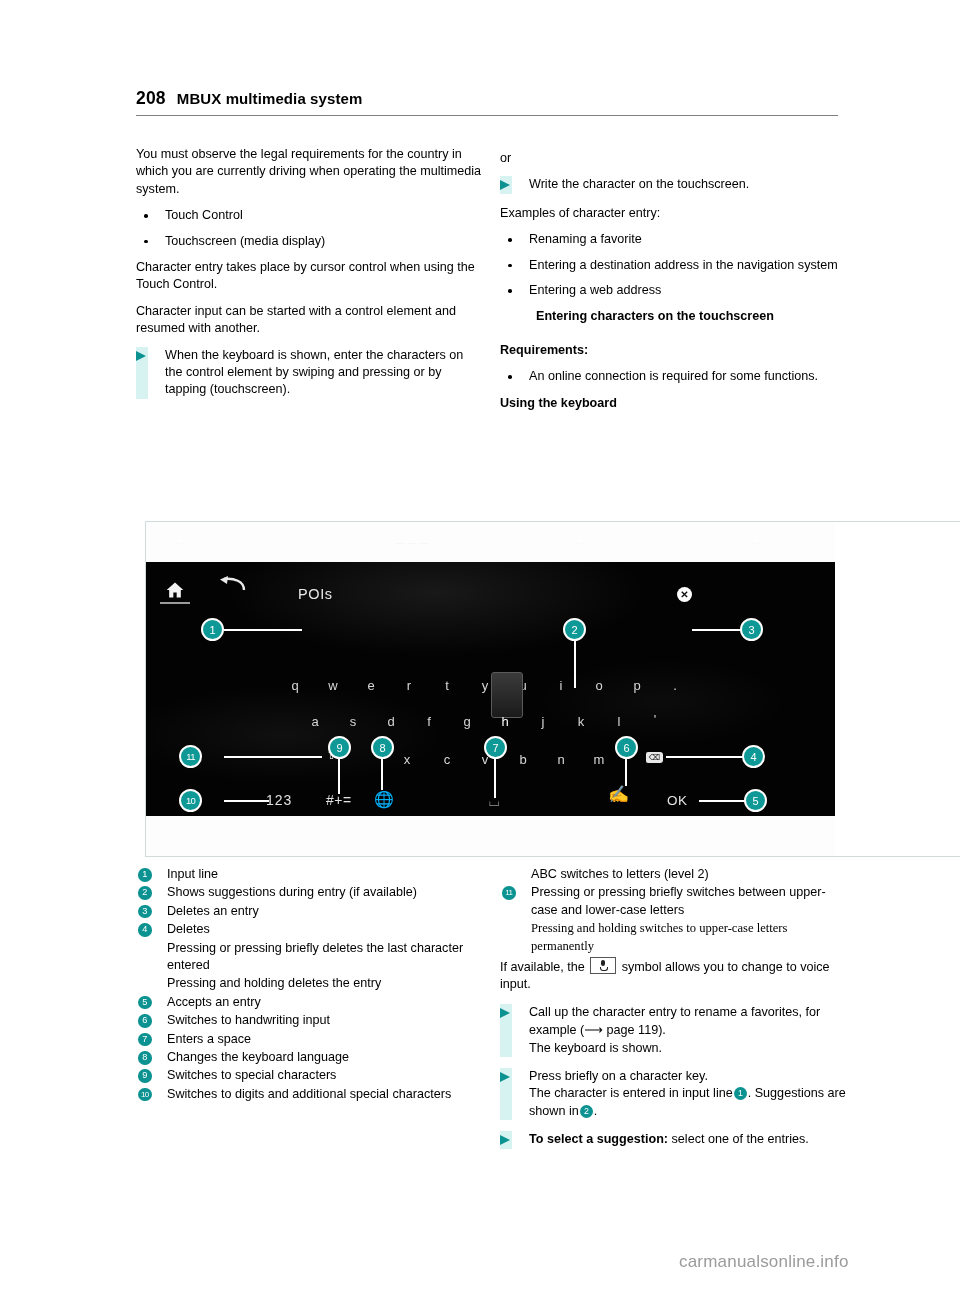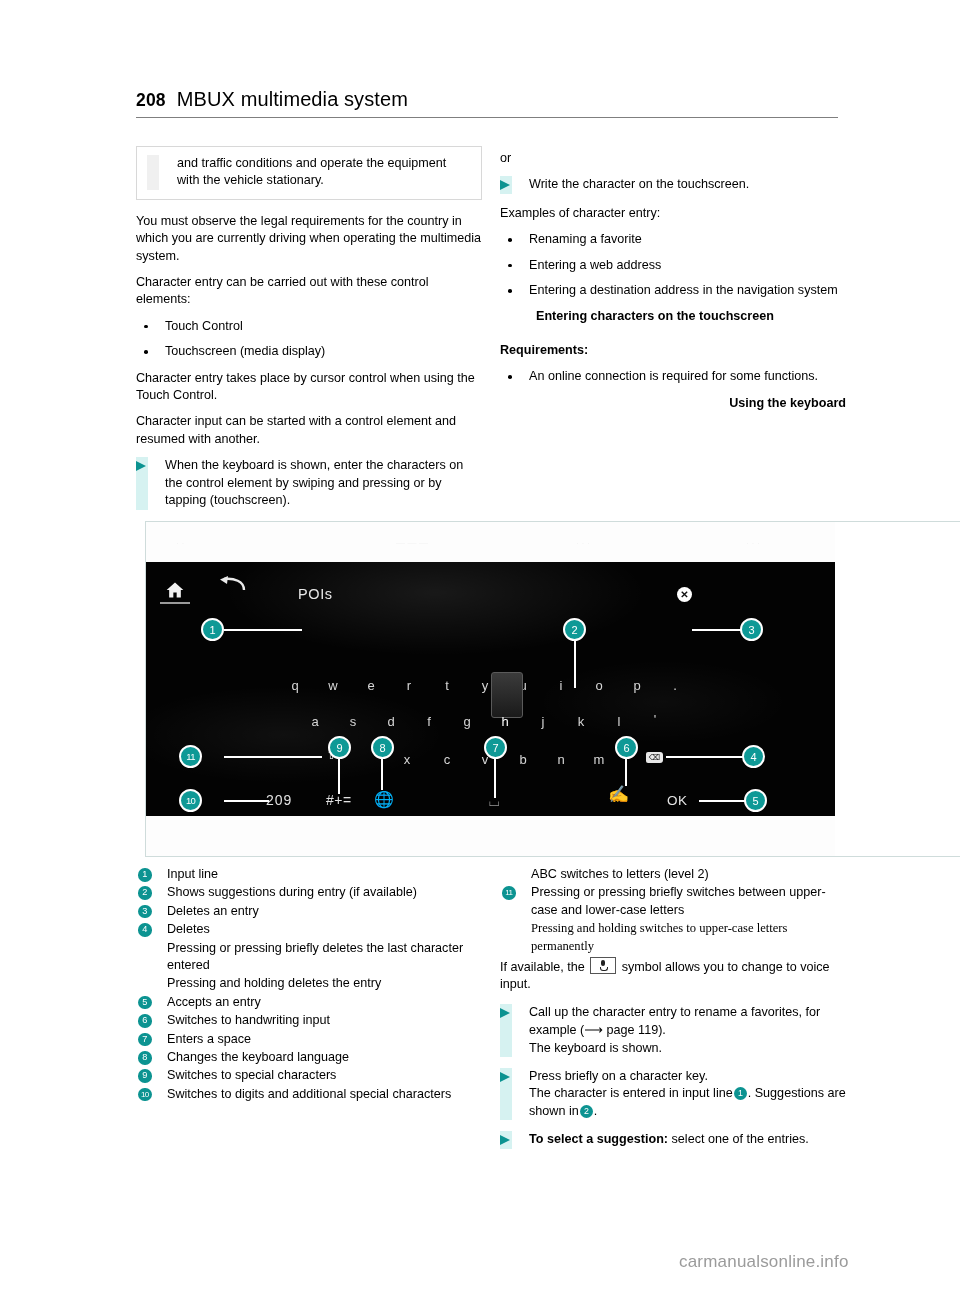--- a/index.html
+++ b/index.html
@@ -10,21 +10,21 @@
     color:#000000;
     position:relative;
     overflow:hidden;
   }
   .page{position:absolute;left:0;top:0;width:960px;height:1302px;}
 
   
   .header{position:absolute;left:136px;top:88px;width:702px;}
   .header-row{display:flex;align-items:baseline;gap:11px;}
   .header-num{font-size:17.5px;font-weight:bold;letter-spacing:.2px;}
-  .header-title{font-size:20px;letter-spacing:.1px;}
+  .header-title{font-size:15px;letter-spacing:.1px;font-weight:bold;}
   .header-rule{margin-top:6px;border-bottom:1.6px solid #7f7f7f;width:702px;}
 
   
   .col{position:absolute;width:346px;font-size:12.6px;line-height:17.4px;}
   .col-left{left:136px;top:146px;}
   .col-right{left:500px;top:150px;}
 
   .col2{position:absolute;width:346px;font-size:12.6px;line-height:17.4px;}
   .leg-left{left:136px;top:866px;}
   .leg-right{left:500px;top:866px;}
@@ -206,27 +206,22 @@
   <div class="header">
     <div class="header-row">
       <span class="header-num">208</span>
       <span class="header-title">MBUX multimedia system</span>
     </div>
     <div class="header-rule"></div>
   </div>
 
   <div class="col col-left">
 
-    <div class="notebox">
-      <div class="bar"></div>
-      <div class="txt">and traffic conditions and operate the equipment with the vehicle stationary.</div>
-    </div>
 
     <p>You must observe the legal requirements for the country in which you are currently driving when operating the multimedia system.</p>
-    <p>Character entry can be carried out with these control elements:</p>
 
     <ul class="bl">
       <li>Touch Control</li>
       <li>Touchscreen (media display)</li>
     </ul>
 
     <p>Character entry takes place by cursor control when using the Touch Control.</p>
     <p>Character input can be started with a control element and resumed with another.</p>
 
     <div class="act">
@@ -242,32 +237,32 @@
     <div class="act">
       <div class="tri-wrap"></div>
       <div class="tri"></div>
       <span>Write the character on the touchscreen.</span>
     </div>
 
     <p>Examples of character entry:</p>
 
     <ul class="bl">
       <li>Renaming a favorite</li>
+      <li>Entering a destination address in the navigation system</li>
       <li>Entering a web address</li>
-      <li>Entering a destination address in the navigation system</li>
     </ul>
 
     <p style="margin-bottom:16px;padding-left:36px;"><b>Entering characters on the touchscreen</b></p>
     <p><b>Requirements:</b></p>
 
     <ul class="bl">
       <li>An online connection is required for some functions.</li>
     </ul>
 
-    <p style="margin-top:4px;text-align:right;"><b>Using the keyboard</b></p>
+    <p style="margin-top:4px;"><b>Using the keyboard</b></p>
   </div>
 
   <div class="figure">
     <div class="fig-topband">
       <span class="ghost" style="left:30px;top:16px;">· ·</span>
       <span class="ghost" style="left:250px;top:16px;">— — —</span>
       <span class="ghost" style="left:430px;top:16px;">· · ·</span>
       <span class="ghost" style="left:600px;top:16px;">· · ·</span>
     </div>
     <div class="fig-botband"></div>
@@ -318,21 +313,21 @@
 
       <div class="sc-shift">⇧</div>
       <div class="key" style="left:252px;top:190px;">x</div>
       <div class="key" style="left:292px;top:190px;">c</div>
       <div class="key" style="left:330px;top:190px;">v</div>
       <div class="key" style="left:368px;top:190px;">b</div>
       <div class="key" style="left:406px;top:190px;">n</div>
       <div class="key" style="left:444px;top:190px;">m</div>
       <div class="sc-bksp">⌫</div>
 
-      <div class="sc-123">209</div>
+      <div class="sc-123">123</div>
       <div class="sc-hash">#+=</div>
       <div class="sc-globe">🌐</div>
       <div class="sc-space">⌴</div>
       <div class="sc-hand">✍</div>
       <div class="sc-ok">OK</div>
 
       <div class="lead h" style="left:78px;top:67px;width:78px;"></div>
       <div class="lead v" style="left:428px;top:68px;height:58px;"></div>
       <div class="lead h" style="left:546px;top:67px;width:50px;"></div>
       <div class="lead h" style="left:520px;top:194px;width:78px;"></div>

